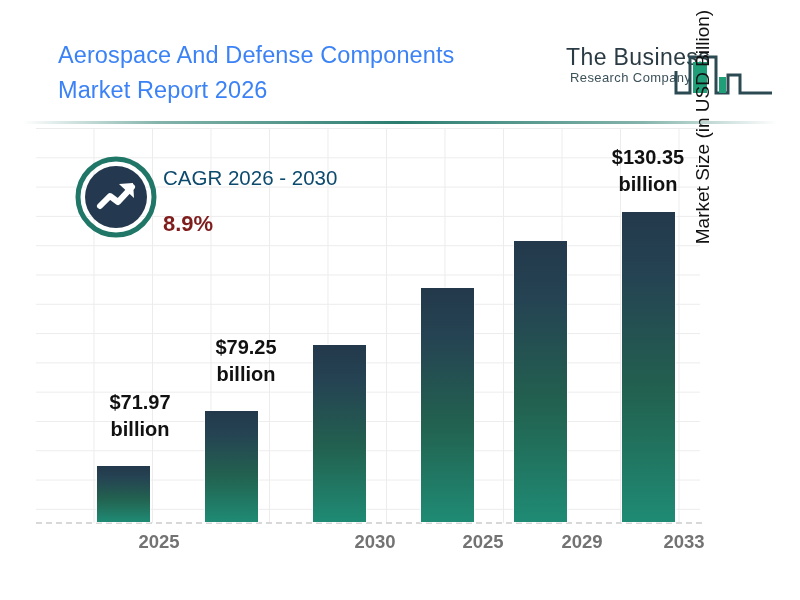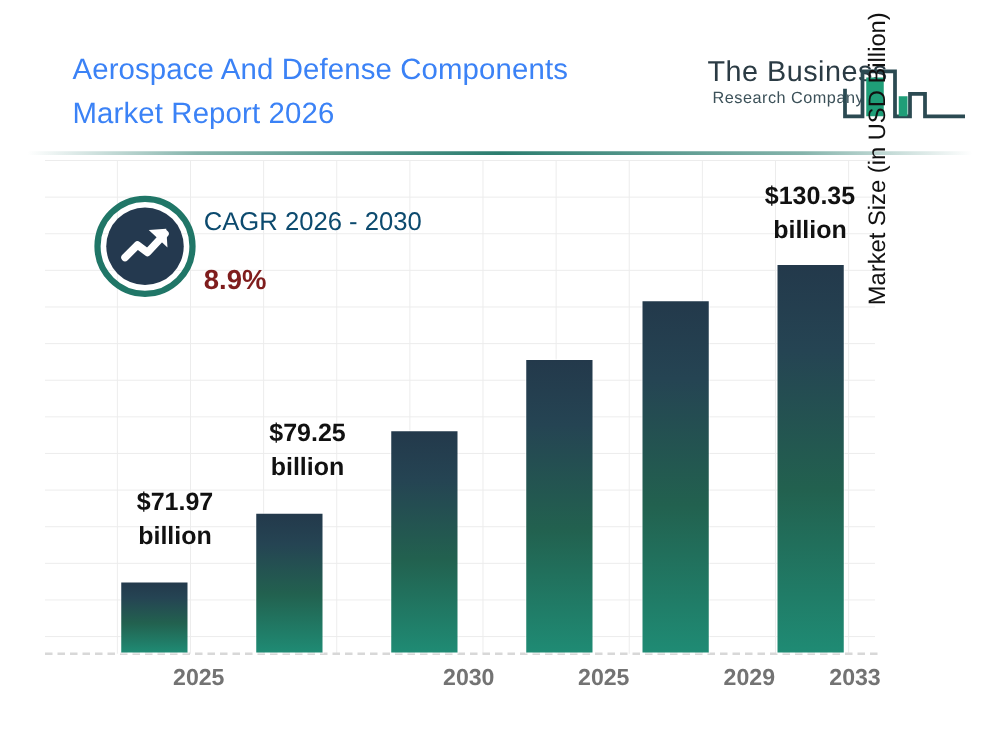--- a/index.html
+++ b/index.html
@@ -236,21 +236,21 @@
 billion</div>
   <div class="callout" style="left:176px; top:334px;">$79.25
 billion</div>
   <div class="callout" style="left:578px; top:144px;">$130.35
 billion</div>
 
   <div class="xlabels">
     <div class="xtick" style="left:68px;">2025</div>
     <div class="xtick" style="left:284px;">2030</div>
     <div class="xtick" style="left:392px;">2025</div>
-    <div class="xtick" style="left:474px;text-align:right;">2029</div>
+    <div class="xtick" style="left:491px;">2029</div>
     <div class="xtick" style="left:593px;">2033</div>
   </div>
 
   <div class="ytitle">Market Size (in USD Billion)</div>
 
   <div class="cagr">
     <svg class="cagr-circle" width="82" height="82" viewBox="0 0 82 82">
       <circle cx="41" cy="41" r="38" fill="none" stroke="#207667" stroke-width="5"></circle>
       <circle cx="41" cy="41" r="31" fill="#24394f"></circle>
       <g stroke="#ffffff" stroke-width="6" fill="none" stroke-linecap="round" stroke-linejoin="round">

